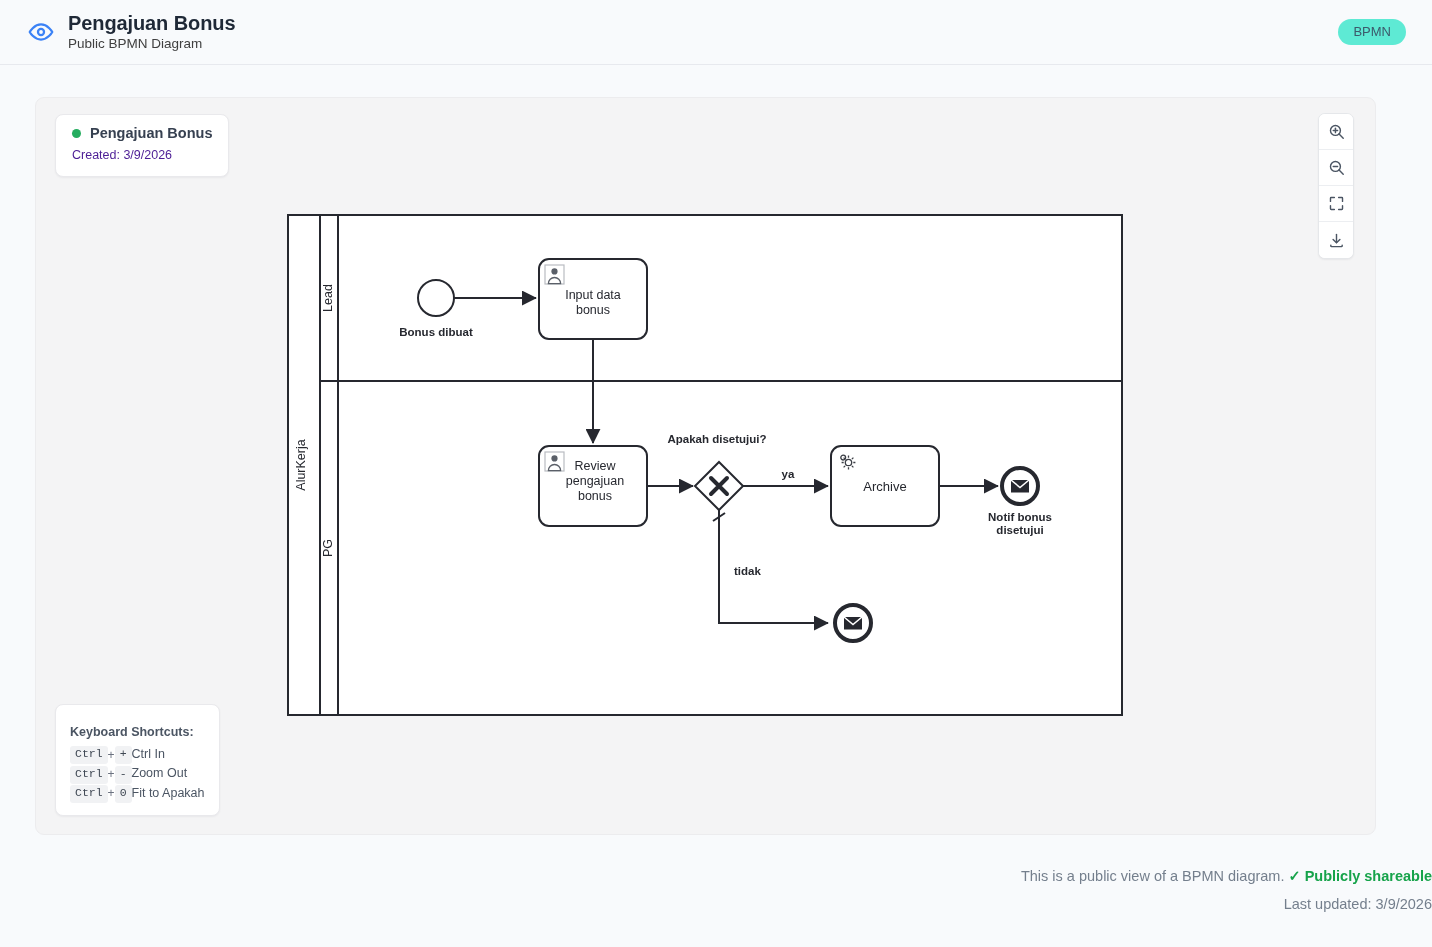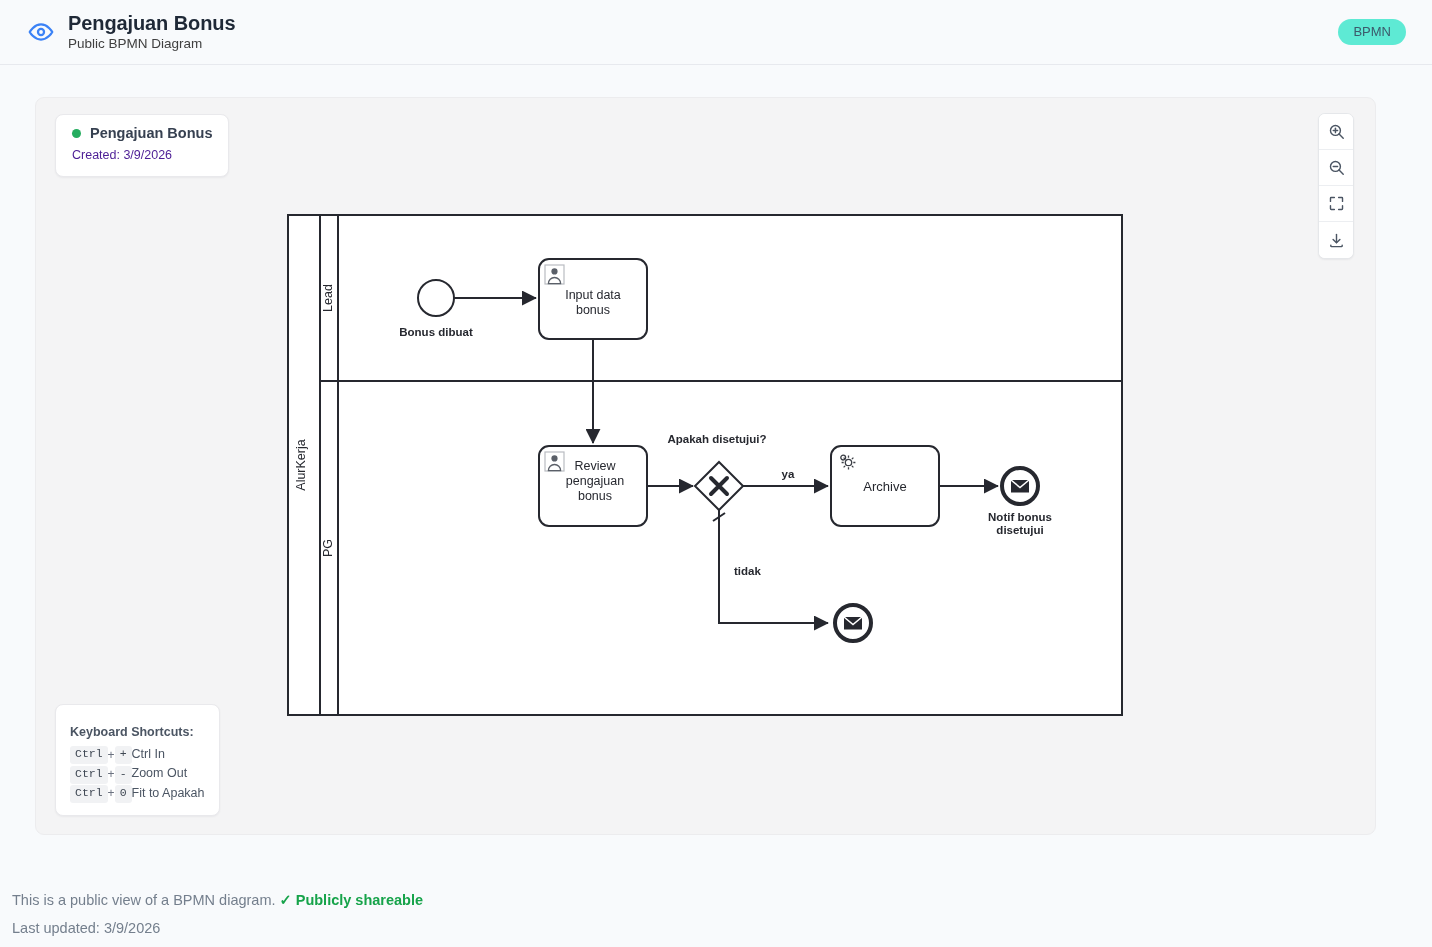--- a/index.html
+++ b/index.html
@@ -123,23 +123,22 @@
   .bpmn-stage {
     position: absolute;
     left: 251px; top: 116px;
     width: 836px; height: 502px;
   }
   .bpmn-stage svg { display: block; }
 
   
   .page-footer {
     position: absolute;
-    left: 12px; right: 0; top: 868px;
-    text-align: left;
-    margin-top: 24px;
+    left: 2px; right: 0; top: 868px;
+    text-align: right;
   }
   .footer-line1 { font-size: 14.5px; color: #747f8d; line-height: 1.2; }
   .footer-share { color: #16a34a; font-weight: bold; }
   .footer-line2 { font-size: 14.5px; color: #747f8d; margin-top: 11px; line-height: 1.2; }
 </style>
 </head>
 <body>
 
 <div class="app-header">
   <div class="header-left">

